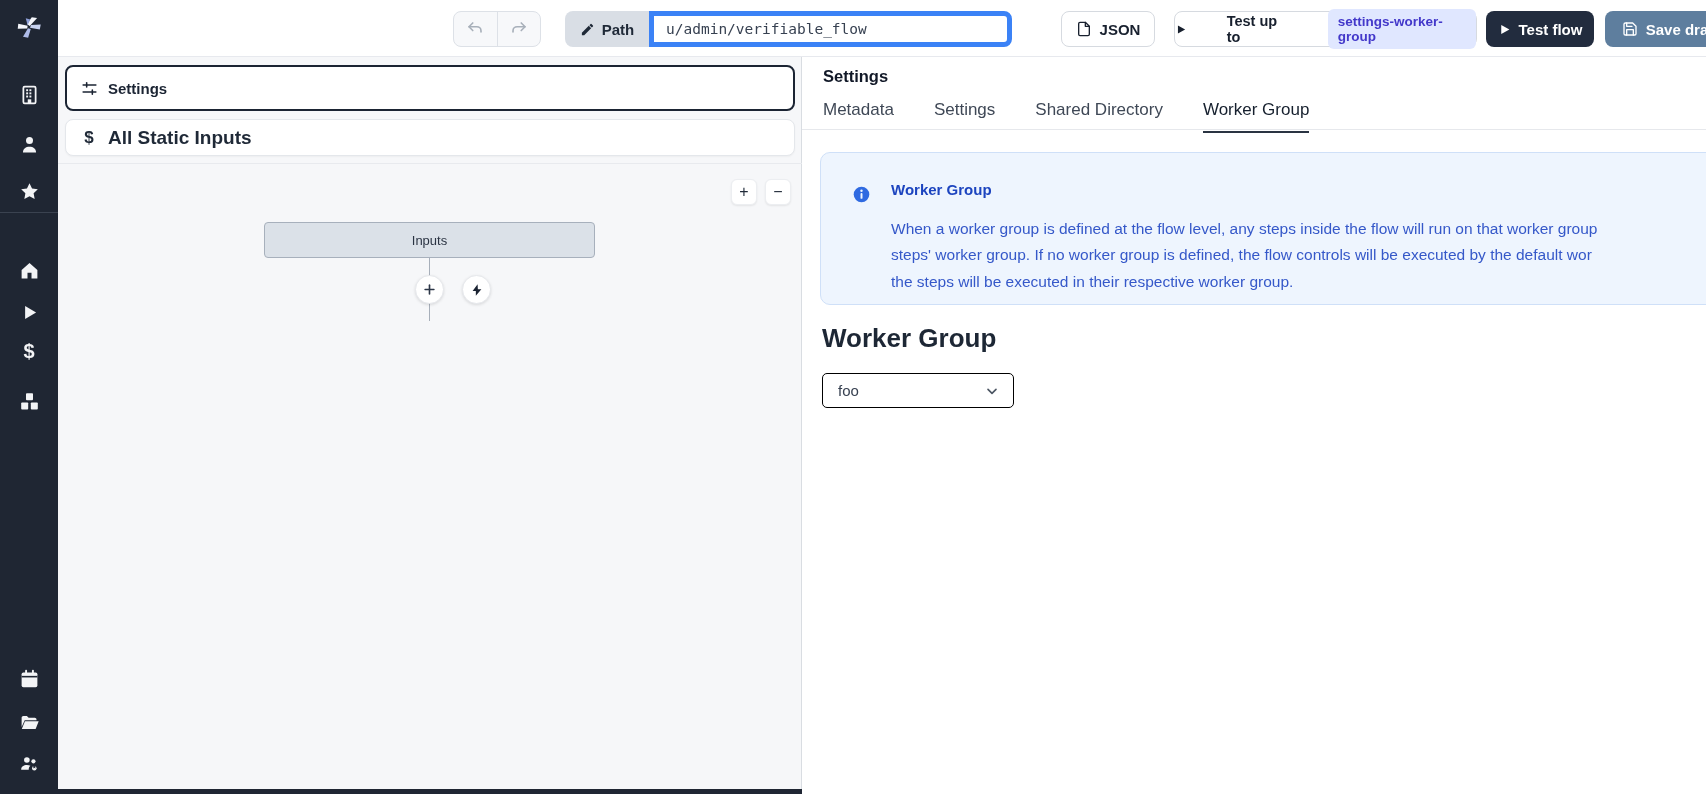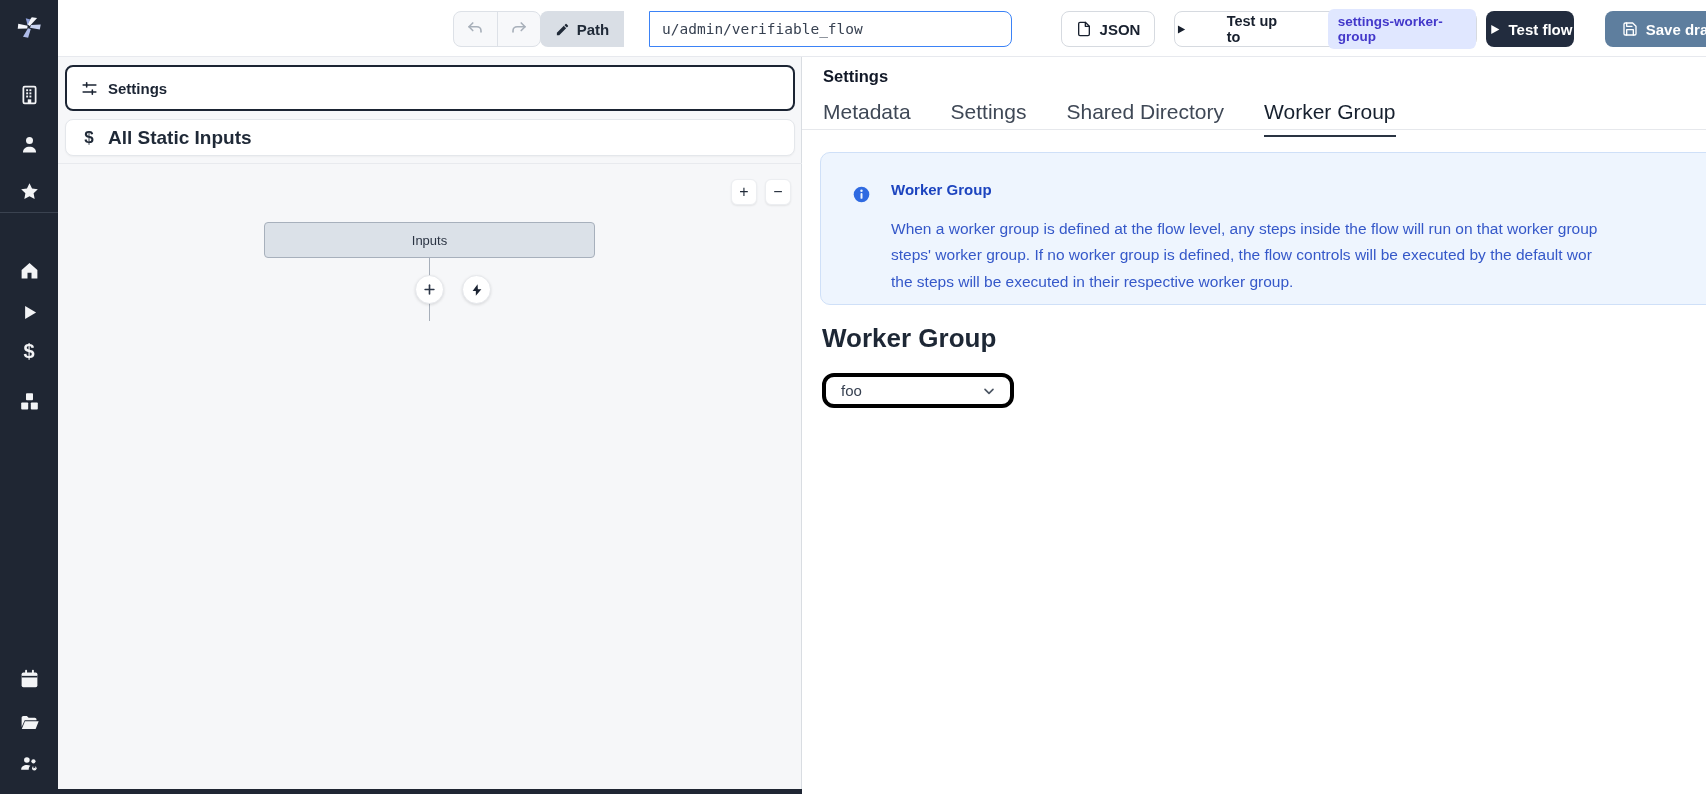--- a/index.html
+++ b/index.html
@@ -23,34 +23,34 @@
   .summary-input {
     position:absolute; left:15px; top:11px; width:358px; height:36px;
     border:1px solid #d2d7de; border-radius:8px; background:#fff;
     font-size:15px; color:#6b7280; padding:0 13px; outline:none;
     font-family:"Liberation Sans", sans-serif;
   }
   .undoredo { position:absolute; left:395px; top:11px; width:88px; height:36px; background:#f7f8fa; border:1px solid #dde1e7; border-radius:8px; display:flex; }
   .undoredo .half { flex:1; display:flex; align-items:center; justify-content:center; cursor:pointer; }
   .undoredo .half + .half { border-left:1px solid #dde1e7; }
   .path-chip {
-    position:absolute; left:482px; top:11px; width:84px; height:36px; background:#d9dee5;
+    position:absolute; left:507px; top:11px; width:84px; height:36px; background:#d9dee5;
     border-radius:8px 0 0 8px; display:flex; align-items:center; justify-content:center; gap:7px;
     font-size:15px; font-weight:bold; color:#1f2937; cursor:pointer;
   }
   .path-value {
     position:absolute; left:591px; top:11px; width:363px; height:36px; background:#fff;
-    border:1px solid #3b82f6; border-radius:0 8px 8px 0; display:flex; align-items:center;
+    border:5px solid #3b82f6; border-radius:0 8px 8px 0; display:flex; align-items:center;
     padding:0 12px; font-family:"DejaVu Sans Mono", monospace; font-size:14.5px; color:#374151;
   }
   .btn { position:absolute; top:11px; height:36px; border-radius:8px; display:flex; align-items:center; justify-content:center; gap:8px; font-size:15px; font-weight:bold; cursor:pointer; }
   .btn-json { left:1003px; width:94px; background:#fff; border:1px solid #d6dae0; color:#18202e; }
   .btn-testupto { left:1116px; width:303px; background:#fff; border:1px solid #d6dae0; color:#18202e; font-size:14.5px;gap:40px; }
   .badge { background:#e0e7ff; color:#4338ca; border-radius:6px; padding:5px 10px; font-size:13.5px; font-weight:bold; }
-  .btn-testflow { left:1428px; width:88px; background:#222c3e; color:#fff; }
+  .btn-testflow { left:1428px; width:108px; background:#222c3e; color:#fff; }
   .btn-savedraft { left:1547px; width:130px; background:#5e7e9e; color:#fff; }
 
   
   .flow-panel { position:absolute; left:58px; top:57px; width:744px; height:737px; background:#f6f7f9; border-right:1px solid #d9dde2; }
   .module-box { position:absolute; left:7px; width:730px; background:#fff; display:flex; align-items:center; gap:10px; padding-left:14px; cursor:pointer; }
   .settings-box { top:8px; height:46px; border:2px solid #1b2433; border-radius:8px; }
   .settings-box .lbl { font-size:15px; font-weight:bold; color:#1b2433; }
   .static-box { top:62px; height:37px; border:1px solid #e4e7eb; border-radius:8px; box-shadow:0 1px 2px rgba(0,0,0,.04); }
   .static-box .lbl { font-size:19px; font-weight:bold; color:#1f2937; }
   .static-dollar { color:#1f2937; font-size:17px; font-weight:bold; width:18px; text-align:center; }
@@ -62,30 +62,30 @@
   .node-result { top:264px; height:38px; background:#fff; border:1px solid #c9d0d8; border-radius:4px; box-shadow:0 1px 2px rgba(0,0,0,.05); }
   .conn-line { position:absolute; left:371px; top:201px; width:1px; height:63px; background:#a7afba; }
   .circle-btn { position:absolute; top:218px; width:29px; height:29px; border-radius:50%; background:#fff; border:1px solid #e6e8ec; box-shadow:0 1px 3px rgba(0,0,0,.12); display:flex; align-items:center; justify-content:center; cursor:pointer; }
   .plus-btn { left:357px; } .bolt-btn { left:404px; }
   .flow-bottom-strip { position:absolute; left:0; bottom:0; width:744px; height:5px; background:#1f2633; }
 
   
   .settings-panel { position:absolute; left:802px; top:57px; width:904px; height:737px; background:#fff; }
   .sp-title { position:absolute; left:21px; top:10px; font-size:16.5px; font-weight:bold; color:#111827; }
   .tabs { position:absolute; left:21px; top:43px; display:flex; gap:40px; }
-  .tab { font-size:21px; color:#3f4856; padding-bottom:11px; cursor:pointer; border-bottom:2px solid transparent; }
+  .tab { font-size:17px; color:#3f4856; padding-bottom:11px; cursor:pointer; border-bottom:2px solid transparent; }
   .tab.active { color:#16202e; border-bottom-color:#2a3442; }
   .tabs-line { position:absolute; left:0; top:72px; width:904px; height:1px; background:#e6e8ec; }
   .info-box { position:absolute; left:18px; top:95px; width:920px; height:153px; background:#eef5fe; border:1px solid #cfe0f8; border-radius:10px; }
   .info-icon { position:absolute; left:32px; top:33px; width:17px; height:17px; }
   .info-title { position:absolute; left:70px; top:28px; font-size:15px; font-weight:bold; color:#1c44bf; }
   .info-lines { position:absolute; left:70px; top:63px; right:0; overflow:hidden; }
   .info-line { font-size:15.5px; line-height:26.4px; color:#3558c9; white-space:nowrap; }
   .wg-title { position:absolute; left:20px; top:266px; font-size:26px; font-weight:bold; color:#1d2735; }
-  .wg-select { position:absolute; left:20px; top:316px; width:192px; height:35px; background:#fff; border:4px solid #000000; border-radius:12px; display:flex; align-items:center; padding:0 13px 0 15px; cursor:pointer; }
+  .wg-select { position:absolute; left:20px; top:316px; width:192px; height:35px; background:#fff; border:1px solid #000000; border-radius:5px; display:flex; align-items:center; padding:0 13px 0 15px; cursor:pointer; }
   .wg-select .val { flex:1; font-size:15px; color:#374151; }
 </style>
 </head>
 <body>
 
 <div class="page">
 
   <div class="sidebar">
     <div class="logo">
       <svg viewBox="0 0 24 24">

